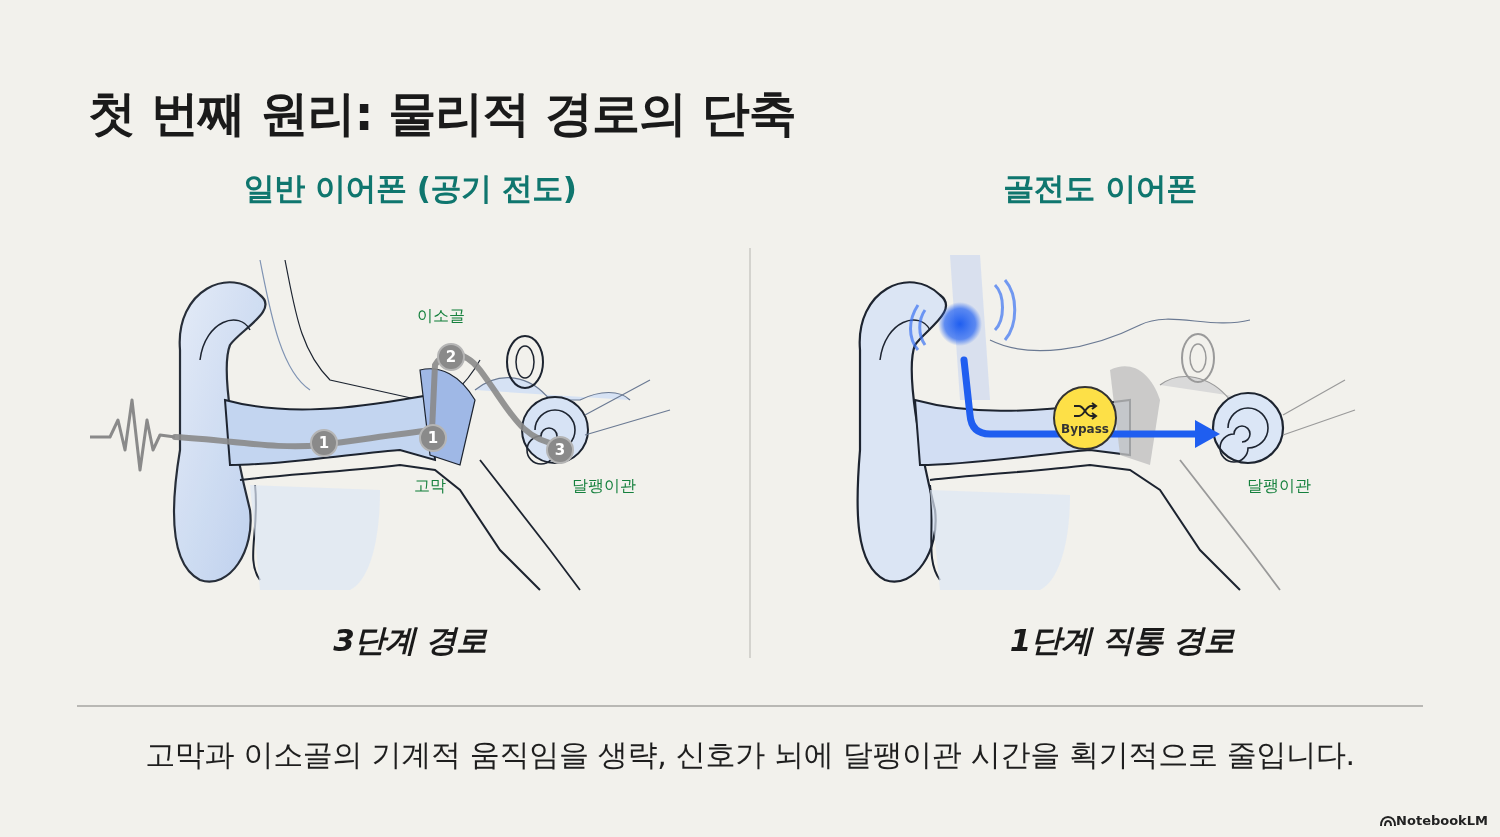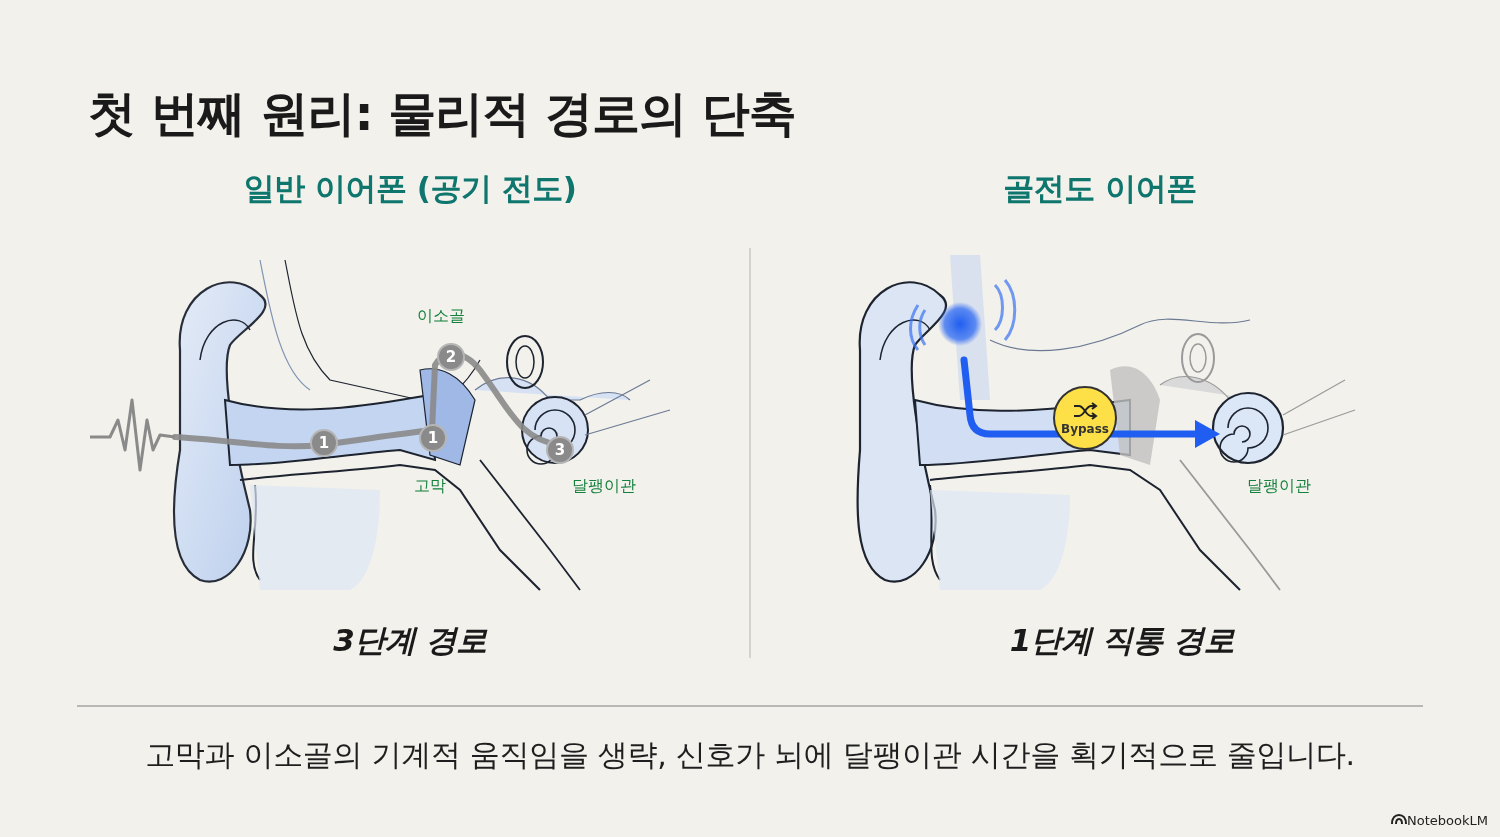--- a/index.html
+++ b/index.html
@@ -58,22 +58,22 @@
     position: absolute; left: 1033px; top: 386px; width: 64px; height: 64px;
     border-radius: 50%; background: #fde047; border: 2px solid #333;
     display: flex; flex-direction: column; align-items: center; justify-content: center;
     box-sizing: border-box;
     margin-left: 20px;
   }
   .bypass-badge .bp-icon { width: 26px; height: 20px; }
   .bypass-badge .bp-text { font-size: 12px; font-weight: bold; color: #333; margin-top: 1px; }
   .brand {
     position: absolute; right: 12px; bottom: 9px;
-    display: flex; 
-    font-size: 13px; font-weight: normal; color: #222;
+    display: flex; align-items: center; 
+    font-size: 13px; font-weight: bold; color: #222;
   }
   .brand svg { width: 16px; height: 12px; }
 </style>
 </head>
 <body>
 
 <h1 class="slide-title">첫 번째 원리: 물리적 경로의 단축</h1>
 
 <div class="panel-heading" id="heading-left">일반 이어폰 (공기 전도)</div>
 <div class="panel-heading" id="heading-right">골전도 이어폰</div>

